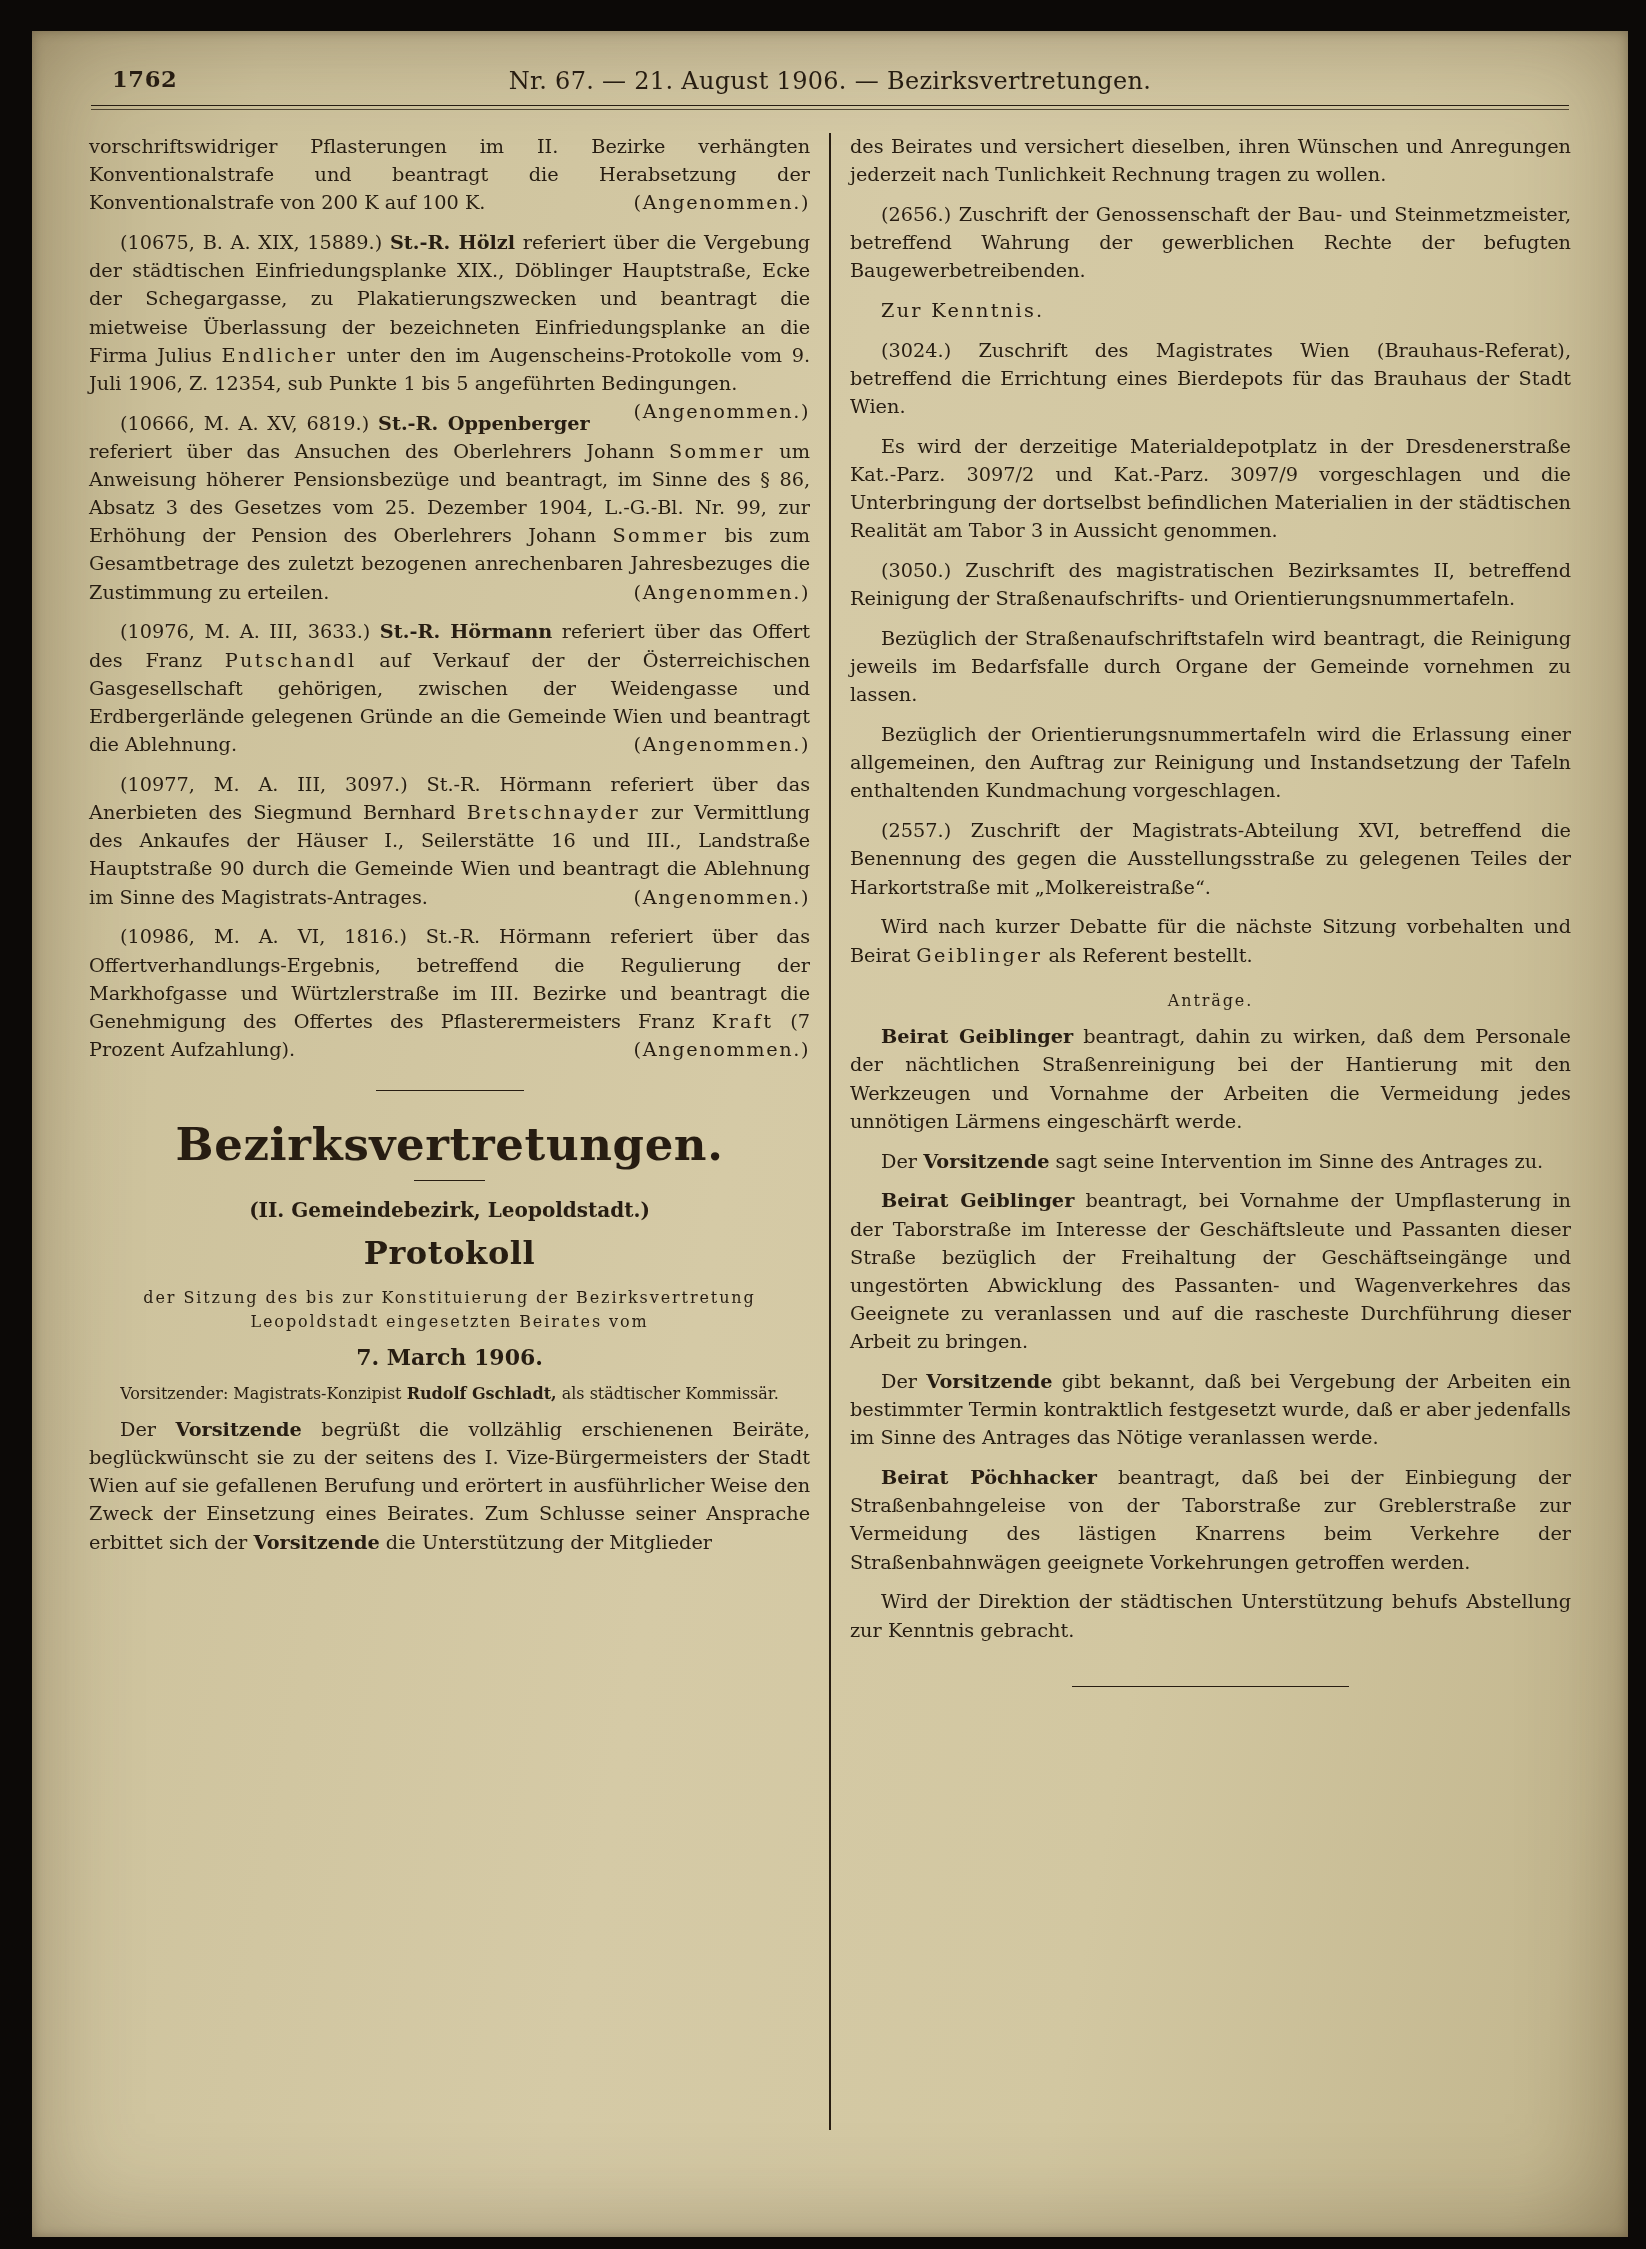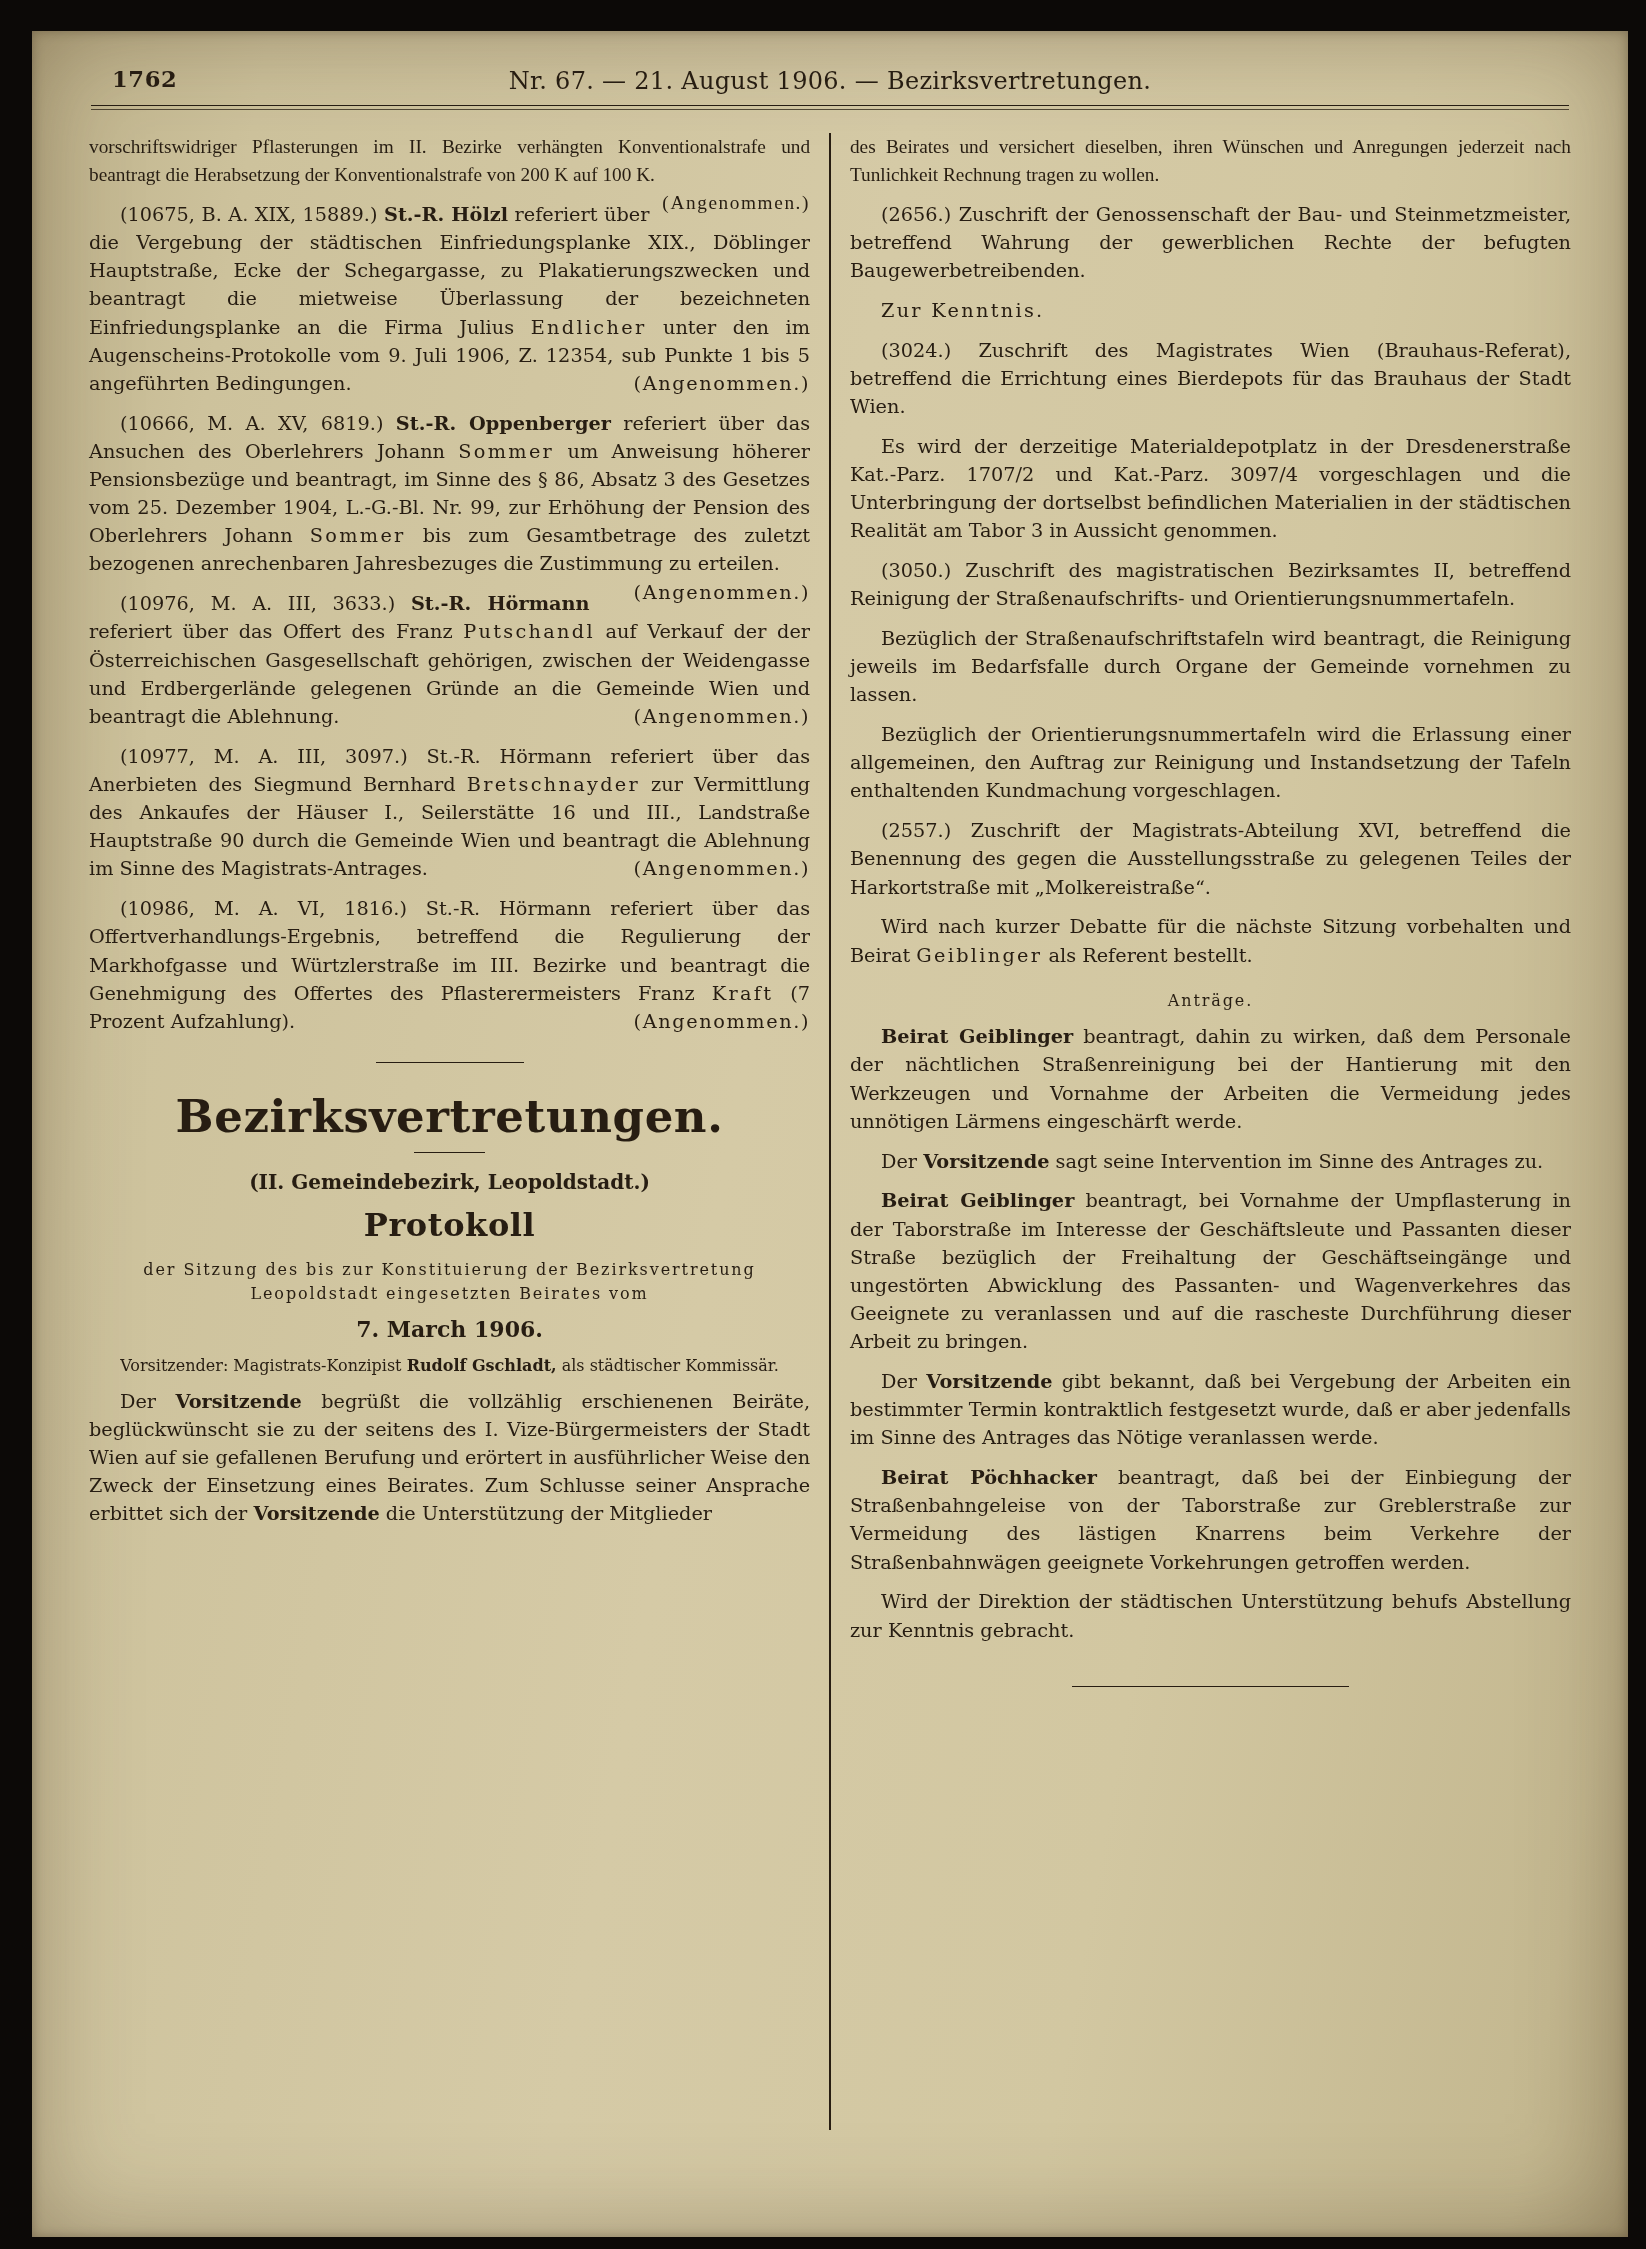--- a/index.html
+++ b/index.html
@@ -36,21 +36,21 @@
   .col-divider{width:1.3px;background:var(--ink);margin:0 19.3px;}
   
   .para{
     margin:0 0 11.6px;
     text-align:justify;
     font-size:19.3px;
     line-height:1.46;
     hyphens:manual;
   }
   .indent{text-indent:31px;}
-  .cont{text-indent:0;font-family:Liberation Serif, serif;}
+  .cont{text-indent:0;}
   .b{font-weight:700;}
   .ls{letter-spacing:2.3px;}
   .trail{float:right;letter-spacing:1.6px;padding-left:13px;}
   
   .block-rule{border-top:1.6px solid var(--ink);margin:26px auto 27px;}
   .block-rule.tight{margin:9px auto 17px;}
   .block-rule.sp-top{margin-top:41px;}
   .h1{font-size:45px;font-weight:700;text-align:center;margin:17px 0 3.9px;letter-spacing:0.6px;}
   .h2{font-size:20px;font-weight:700;text-align:center;margin:0 0 11.6px;}
   .h3{font-size:32px;font-weight:700;text-align:center;margin:3.9px 0 14px;letter-spacing:0.6px;}
@@ -85,21 +85,21 @@
         <p class="date-line"><span>7. March 1906.</span></p>
         <p class="c-block"><span>Vorsitzender: Magistrats-Konzipist </span><span class="b">Rudolf Gschladt,</span><span> als städtischer Kommissär.</span></p>
         <p class="para indent"><span>Der </span><span class="b">Vorsitzende</span><span> begrüßt die vollzählig erschienenen Beiräte, beglückwünscht sie zu der seitens des I. Vize-Bürgermeisters der Stadt Wien auf sie gefallenen Berufung und erörtert in ausführlicher Weise den Zweck der Einsetzung eines Beirates. Zum Schlusse seiner Ansprache erbittet sich der </span><span class="b">Vorsitzende</span><span> die Unterstützung der Mitglieder</span></p>
       </section>
     <div class="col-divider"></div>
     <section class="col col-right">
         <p class="para cont"><span>des Beirates und versichert dieselben, ihren Wünschen und Anregungen jederzeit nach Tunlichkeit Rechnung tragen zu wollen.</span></p>
         <p class="para indent"><span>(2656.) Zuschrift der Genossenschaft der Bau- und Steinmetzmeister, betreffend Wahrung der gewerblichen Rechte der befugten Baugewerbetreibenden.</span></p>
         <p class="para indent"><span class="ls">Zur Kenntnis.</span></p>
         <p class="para indent"><span>(3024.) Zuschrift des Magistrates Wien (Brauhaus-Referat), betreffend die Errichtung eines Bierdepots für das Brauhaus der Stadt Wien.</span></p>
-        <p class="para indent"><span>Es wird der derzeitige Materialdepotplatz in der Dresdenerstraße Kat.-Parz. 1707/2 und Kat.-Parz. 3097/4 vorgeschlagen und die Unterbringung der dortselbst befindlichen Materialien in der städtischen Realität am Tabor 3 in Aussicht genommen.</span></p>
+        <p class="para indent"><span>Es wird der derzeitige Materialdepotplatz in der Dresdenerstraße Kat.-Parz. 3097/2 und Kat.-Parz. 3097/9 vorgeschlagen und die Unterbringung der dortselbst befindlichen Materialien in der städtischen Realität am Tabor 3 in Aussicht genommen.</span></p>
         <p class="para indent"><span>(3050.) Zuschrift des magistratischen Bezirksamtes II, betreffend Reinigung der Straßenaufschrifts- und Orientierungsnummertafeln.</span></p>
         <p class="para indent"><span>Bezüglich der Straßenaufschriftstafeln wird beantragt, die Reinigung jeweils im Bedarfsfalle durch Organe der Gemeinde vornehmen zu lassen.</span></p>
         <p class="para indent"><span>Bezüglich der Orientierungsnummertafeln wird die Erlassung einer allgemeinen, den Auftrag zur Reinigung und Instandsetzung der Tafeln enthaltenden Kundmachung vorgeschlagen.</span></p>
         <p class="para indent"><span>(2557.) Zuschrift der Magistrats-Abteilung XVI, betreffend die Benennung des gegen die Ausstellungsstraße zu gelegenen Teiles der Harkortstraße mit „Molkereistraße“.</span></p>
         <p class="para indent"><span>Wird nach kurzer Debatte für die nächste Sitzung vorbehalten und Beirat </span><span class="ls">Geiblinger</span><span> als Referent bestellt.</span></p>
         <p class="c-block ls-wide sp-top"><span>Anträge.</span></p>
         <p class="para indent"><span class="b">Beirat Geiblinger</span><span> beantragt, dahin zu wirken, daß dem Personale der nächtlichen Straßenreinigung bei der Hantierung mit den Werkzeugen und Vornahme der Arbeiten die Vermeidung jedes unnötigen Lärmens eingeschärft werde.</span></p>
         <p class="para indent"><span>Der </span><span class="b">Vorsitzende</span><span> sagt seine Intervention im Sinne des Antrages zu.</span></p>
         <p class="para indent"><span class="b">Beirat Geiblinger</span><span> beantragt, bei Vornahme der Umpflasterung in der Taborstraße im Interesse der Geschäftsleute und Passanten dieser Straße bezüglich der Freihaltung der Geschäftseingänge und ungestörten Abwicklung des Passanten- und Wagenverkehres das Geeignete zu veranlassen und auf die rascheste Durchführung dieser Arbeit zu bringen.</span></p>
         <p class="para indent"><span>Der </span><span class="b">Vorsitzende</span><span> gibt bekannt, daß bei Vergebung der Arbeiten ein bestimmter Termin kontraktlich festgesetzt wurde, daß er aber jedenfalls im Sinne des Antrages das Nötige veranlassen werde.</span></p>

